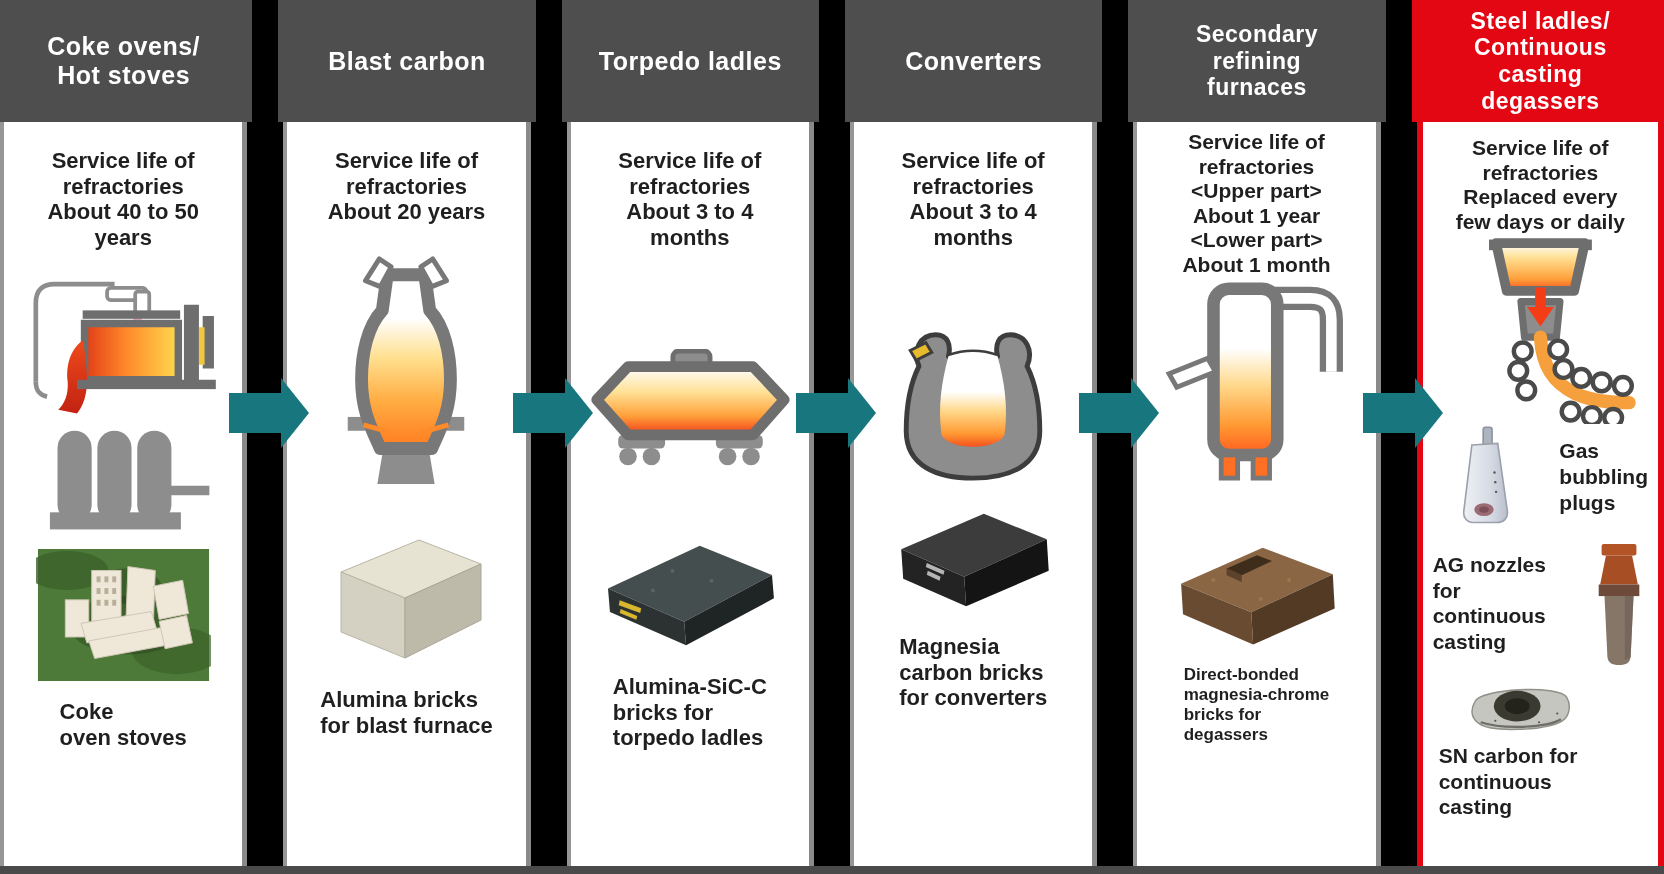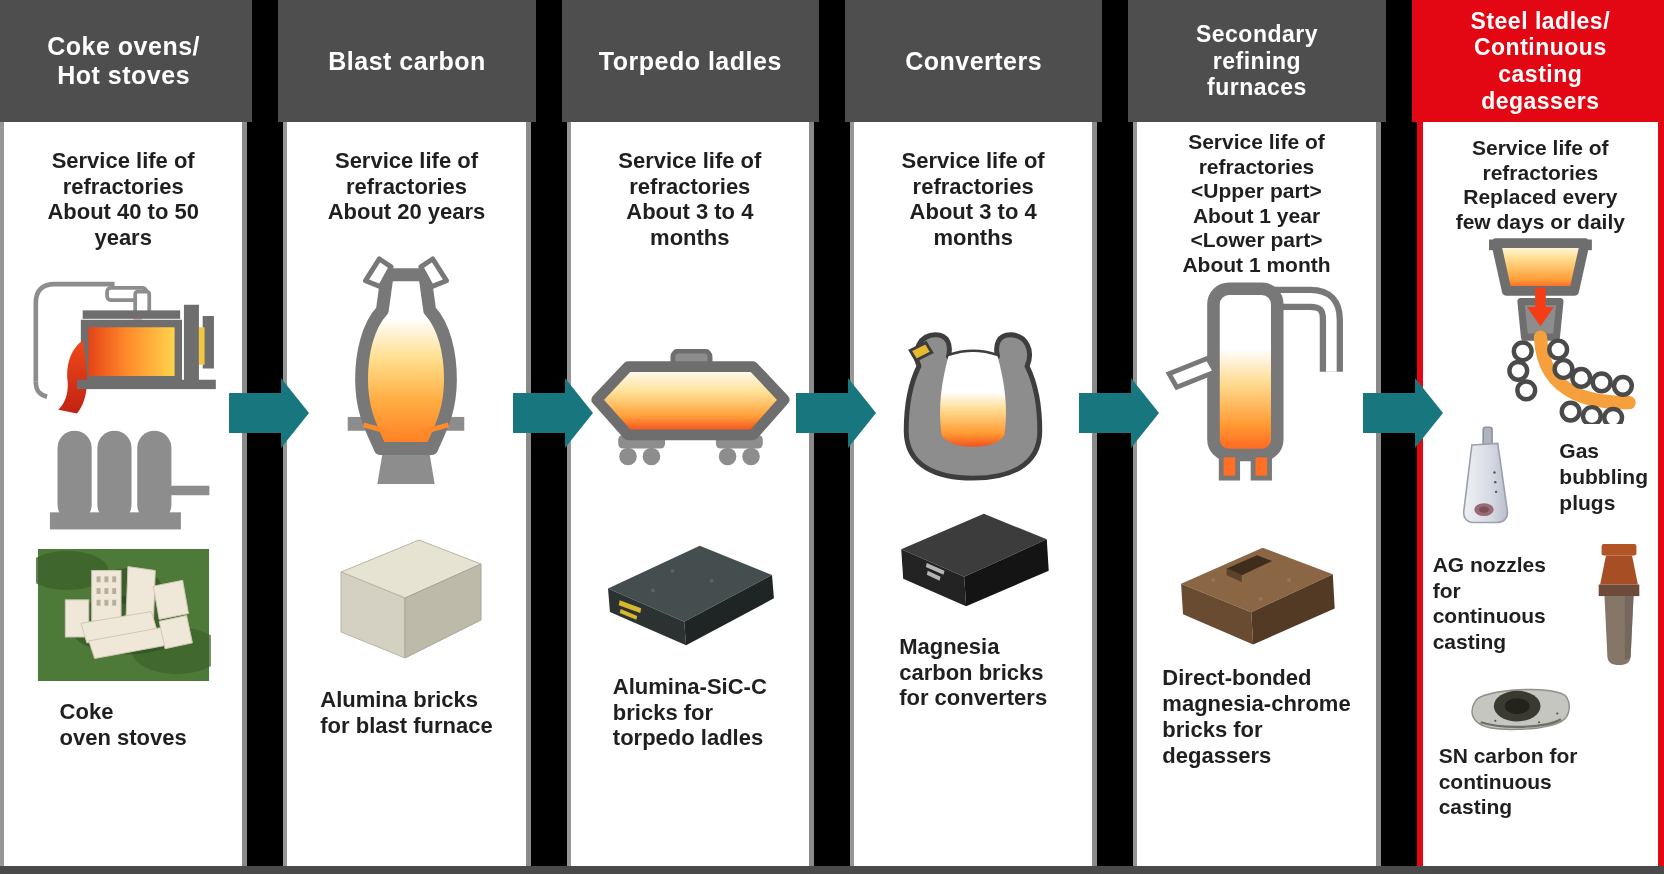--- a/index.html
+++ b/index.html
@@ -24,21 +24,21 @@
   }
   .col-body.red-border { border:6px solid #e30613; border-top:0; }
   .pre { white-space:pre-line; }
   .service {
     font-weight:bold; text-align:center; font-size:22px; line-height:1.17; margin-top:26px;
   }
   .service.small { font-size:21px; margin-top:8px; }
   .caption {
     font-weight:bold; text-align:left; font-size:22px; line-height:1.17;
   }
-  .caption.small { font-size:22px; }
+  .caption.small { font-size:17px; }
   .illus, .photo { display:block; margin-left:auto; margin-right:auto; }
   .bottom-bar { position:absolute; left:0; right:0; bottom:0; height:8px; background:#4a4a4a; z-index:5; }
   .arrow { position:absolute; top:376px; width:80px; height:74px; z-index:6; }
   
   .item-row { display:flex; align-items:center; width:100%; padding:0 4px; }
   .item-label { font-weight:bold; font-size:21px; line-height:1.22; text-align:left; white-space:pre-line; }
   .gas-row { margin-top:0; gap:20px; justify-content:center; }
   .ag-row { margin-top:4px; gap:24px; justify-content:space-between; }
   .sn-block { margin-top:4px; width:100%; padding-left:10px; }
 </style>

